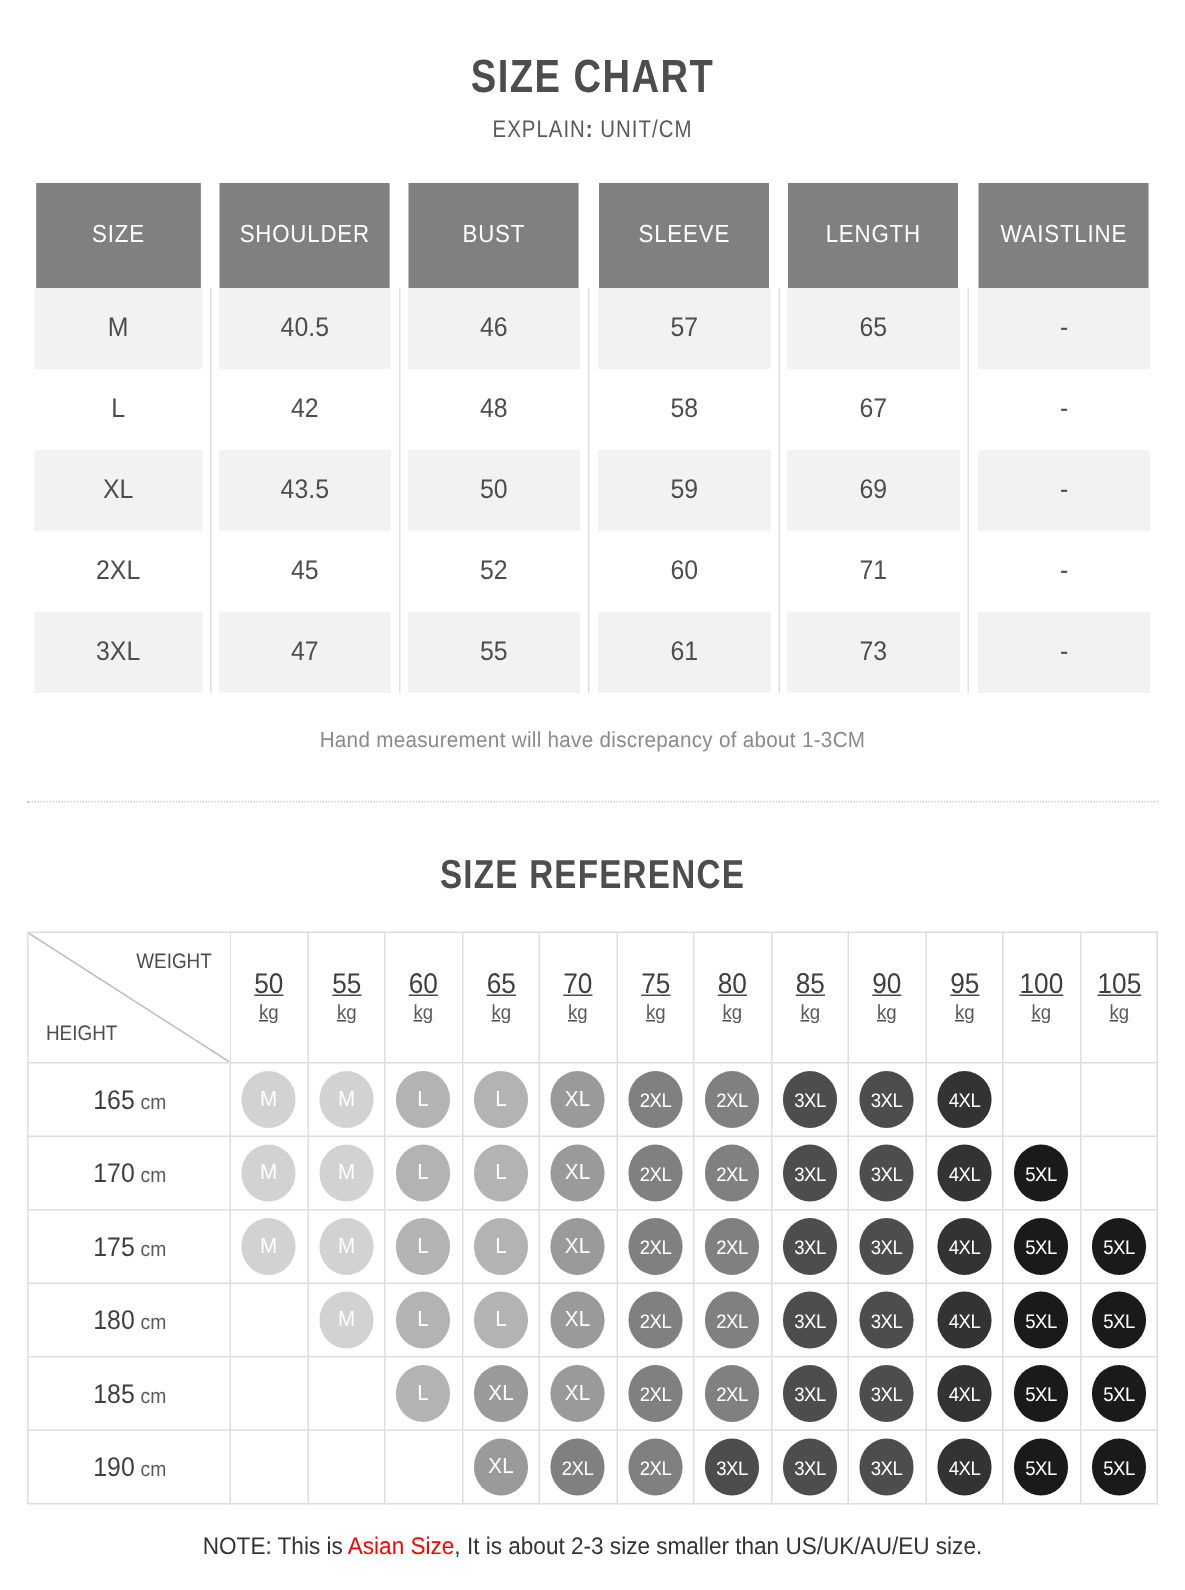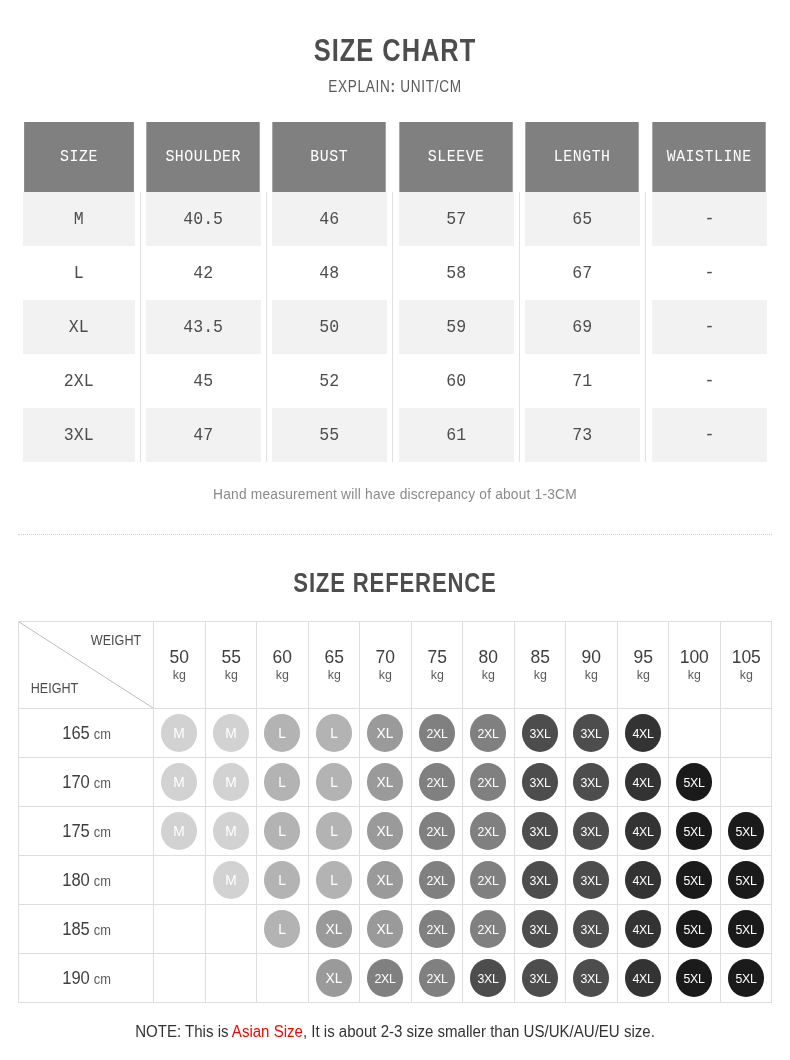--- a/index.html
+++ b/index.html
@@ -46,21 +46,20 @@
   .subtitle .colon { font-weight: bold; }
 
   
   .chart-wrap {
     margin: 26px 18px 0 18px;
   }
   table.sizechart {
     width: 754px;
     border-collapse: collapse;
     table-layout: fixed;
-    font-family: Liberation Mono, monospace;
   }
   table.sizechart th {
     background: #808080;
     color: #ffffff;
     font-size: 16.5px;
     font-weight: normal;
     letter-spacing: 0.6px;
     height: 68px;
     text-align: center;
     border: none;
@@ -101,20 +100,21 @@
     font-weight: bold;
     letter-spacing: 1px;
     color: #4d4d4d;
     transform: scaleX(0.82);
     margin: 0;
     padding-top: 34px;
     line-height: 1.1;
   }
   .ref-wrap {
     margin: 23px 18px 0 18px;
+    text-decoration: underline;
   }
   table.sizeref {
     width: 754px;
     border-collapse: collapse;
     table-layout: fixed;
   }
   table.sizeref td, table.sizeref th {
     border: 1px solid #dedede;
     padding: 0;
     text-align: center;

